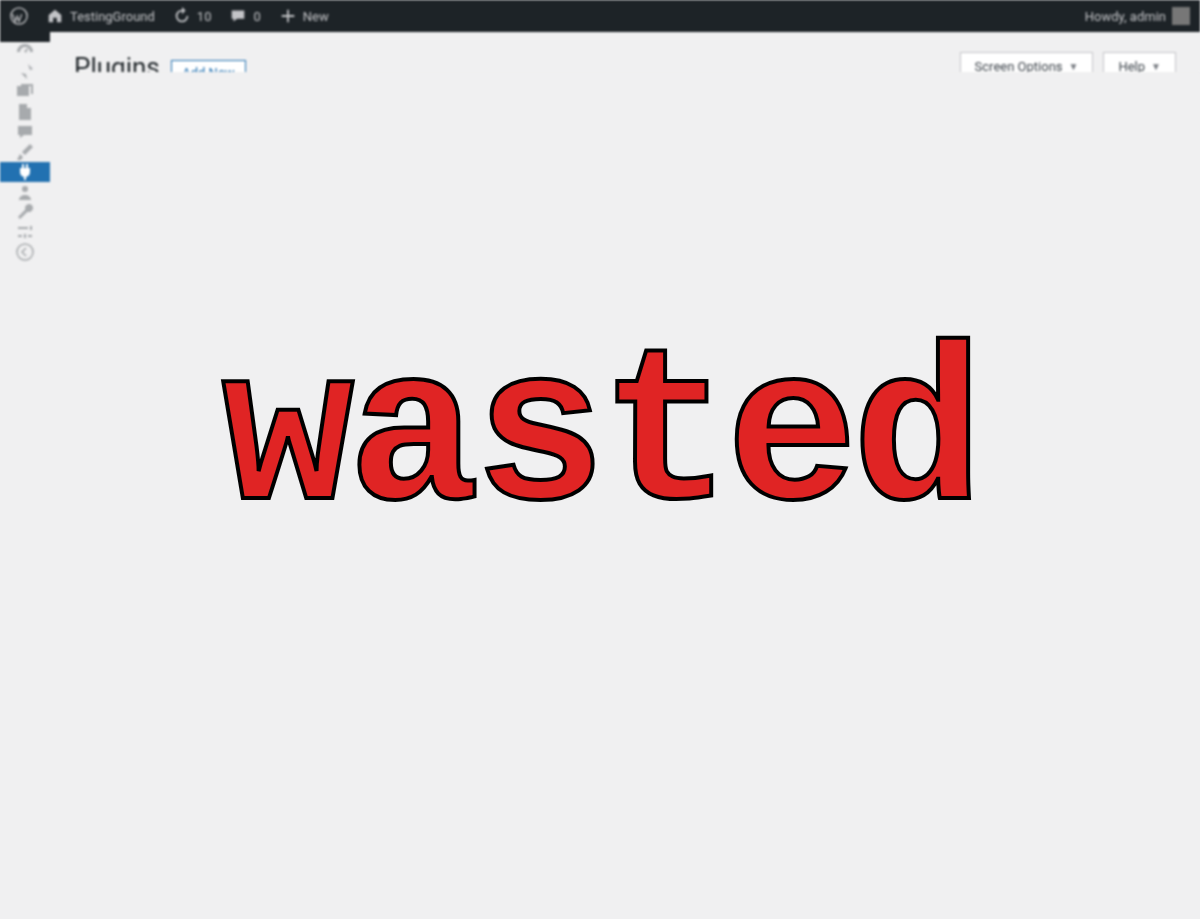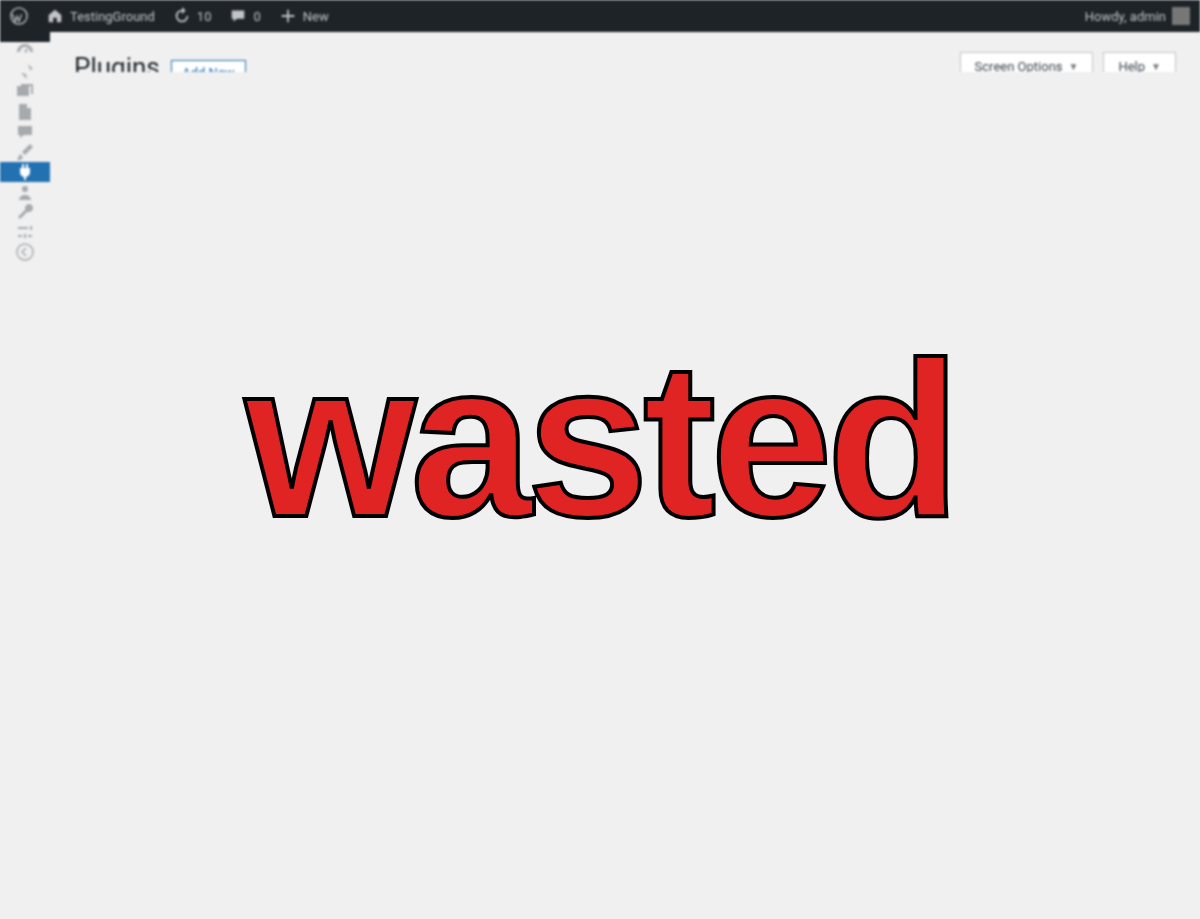--- a/index.html
+++ b/index.html
@@ -18,21 +18,21 @@
   #adminmenu svg { width:20px; height:20px; fill:#a7aaad; }
   #adminmenu .menu-item.current svg { fill:#fff; }
   
   #wpbody { position:absolute; top:32px; left:50px; right:0; bottom:0; background:#f0f0f1; padding:20px 24px; overflow:hidden; }
   .top-buttons { position:absolute; top:20px; right:24px; display:flex; gap:10px; }
   .screen-btn { background:#fff; border:1px solid #c3c4c7; padding:6px 14px; font-size:13px; cursor:pointer; display:flex; align-items:center; gap:6px; }
   .screen-btn .arrow { font-size:10px; color:#787c82; }
   h1.page-title { font-size:26px; font-weight:400; color:#1d2327; display:inline-block; margin-right:8px; }
   .add-new { display:inline-block; border:1px solid #2271b1; color:#2271b1; background:#fff; padding:4px 10px; font-size:13px; cursor:pointer; vertical-align:middle; }
   
-  #wasted { position:absolute; top:330px; left:0; right:0; text-align:center; font-family: Liberation Sans, sans-serif; font-size:220px; font-weight:900; letter-spacing:-6px; color:#e02424; -webkit-text-stroke:4px #000; pointer-events:none; line-height:1; }
+  #wasted { position:absolute; top:330px; left:0; right:0; text-align:center; font-family: Liberation Mono, monospace; font-size:220px; font-weight:900; letter-spacing:-6px; color:#e02424; -webkit-text-stroke:4px #000; pointer-events:none; line-height:1; }
   
   .blurred { filter: blur(1.2px); }
 </style>
 </head>
 <body>
 
 <div class="blurred">
 
 <div id="adminbar">
   <div class="left">

